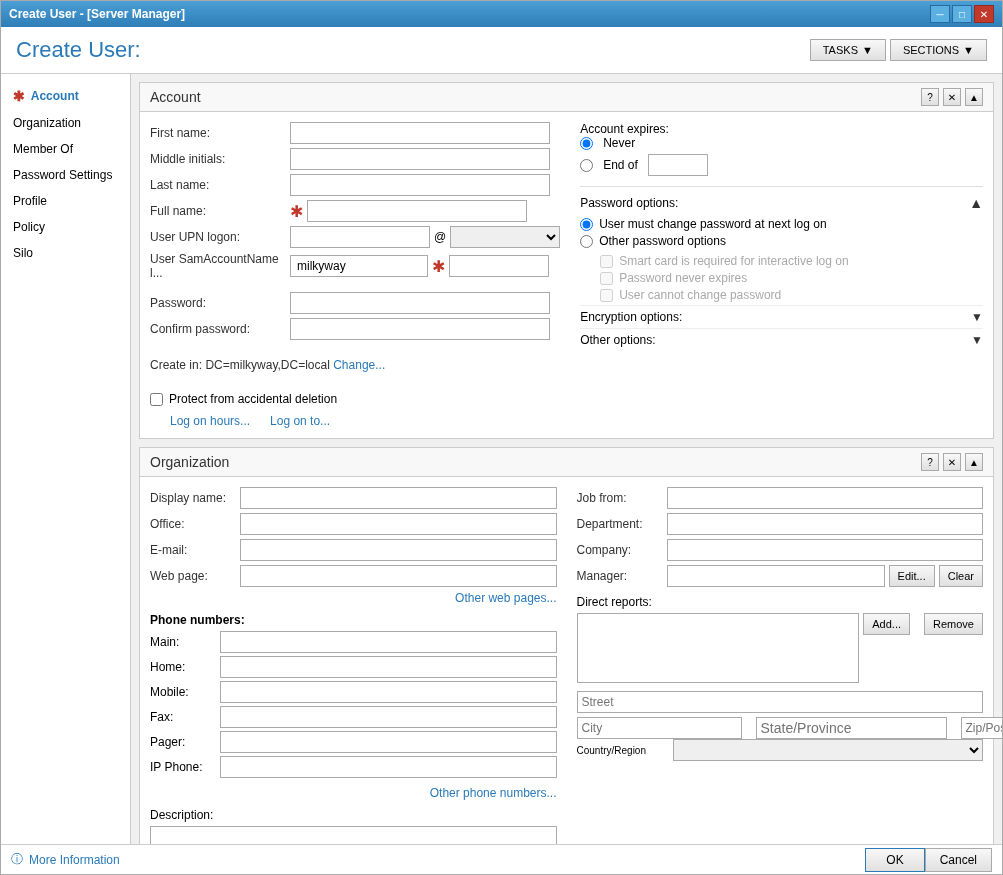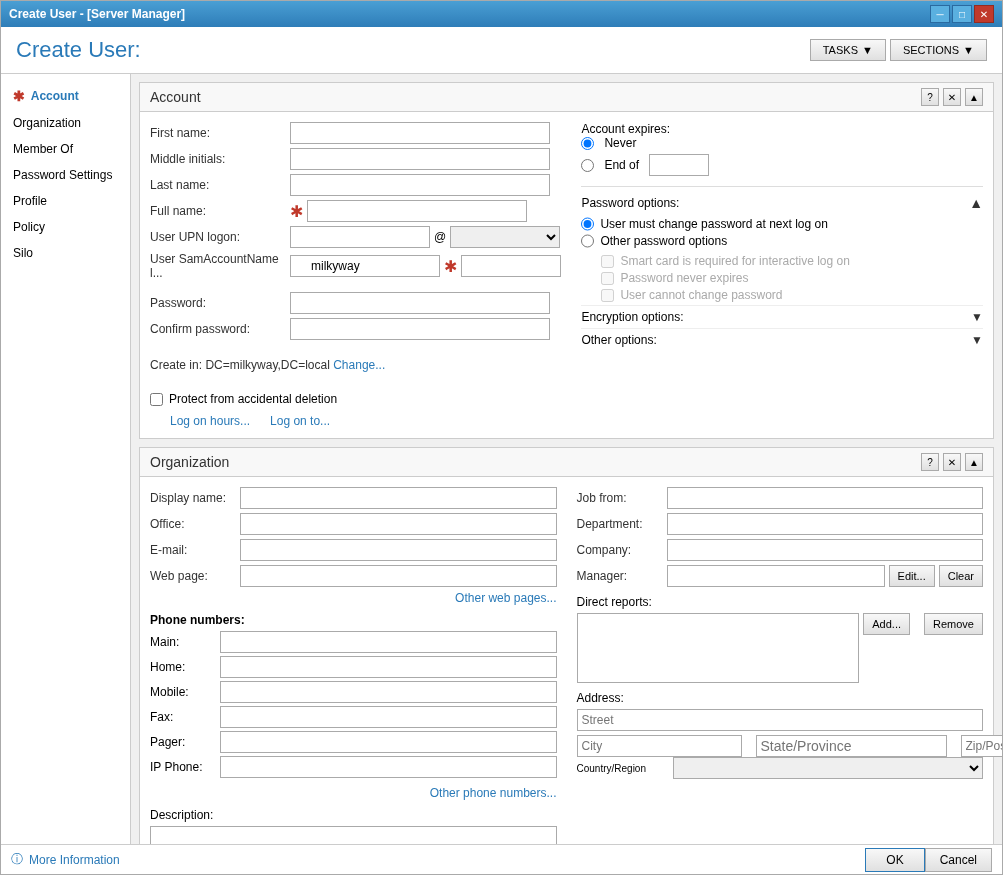--- a/index.html
+++ b/index.html
@@ -51,29 +51,29 @@
     .col-left { flex: 1; }
     .col-right { flex: 1; }
     
     
     .upn-row { display: flex; align-items: center; gap: 4px; }
     .upn-input { width: 140px; height: 22px; border: 1px solid #aaa; font-size: 12px; padding: 0 4px; }
     .upn-at { font-size: 12px; }
     .upn-domain { width: 110px; height: 22px; border: 1px solid #aaa; font-size: 12px; padding: 0 4px; }
     
     .sam-row { display: flex; align-items: center; gap: 4px; }
-    .sam-domain { width: 150px; height: 22px; border: 1px solid #aaa; font-size: 12px; padding: 0 20px; }
+    .sam-domain { width: 138px; height: 22px; border: 1px solid #aaa; font-size: 12px; padding: 0 6px; }
     .sam-star { color: #c0392b; font-size: 16px; }
     .sam-input { width: 100px; height: 22px; border: 1px solid #aaa; font-size: 12px; padding: 0 4px; }
     
     .required-star { color: #c0392b; font-size: 16px; margin-right: 4px; }
     
     
     .radio-group { margin-bottom: 6px; }
-    .radio-item { display: flex; gap: 6px; margin-bottom: 3px; font-size: 12px; }
+    .radio-item { display: flex; align-items: center; gap: 6px; margin-bottom: 3px; font-size: 12px; }
     .checkbox-item { display: flex; align-items: center; gap: 6px; margin-bottom: 3px; font-size: 12px; }
     .checkbox-item.disabled { color: #aaa; }
     
     
     .expires-group { margin-bottom: 10px; }
     .expires-row { display: flex; align-items: center; gap: 10px; margin-bottom: 4px; }
     .expires-input { width: 60px; height: 22px; border: 1px solid #aaa; font-size: 12px; padding: 0 4px; }
     
     
     .password-options { border-top: 1px solid #ddd; padding-top: 8px; }
@@ -462,21 +462,20 @@
                 <div class="direct-reports">
                   <div class="reports-list"></div>
                   <div class="reports-btns">
                     <button class="small-btn">Add...</button>
                     <button class="small-btn">Remove</button>
                   </div>
                 </div>
               </div>
 
               <div class="address-section">
-                <div class="address-label">Address:</div>
                 <input type="text" class="address-street" placeholder="Street" style="">
                 <div class="address-city-row">
                   <input type="text" class="address-city" placeholder="City" style="">
                   <input type="text" class="address-state" placeholder="State/Province" style="">
                   <input type="text" class="address-zip" placeholder="Zip/Postal code" style="">
                 </div>
                 <div class="country-row">
                   <span class="country-label">Country/Region</span>
                   <select class="country-select">
                     <option value=""></option>

